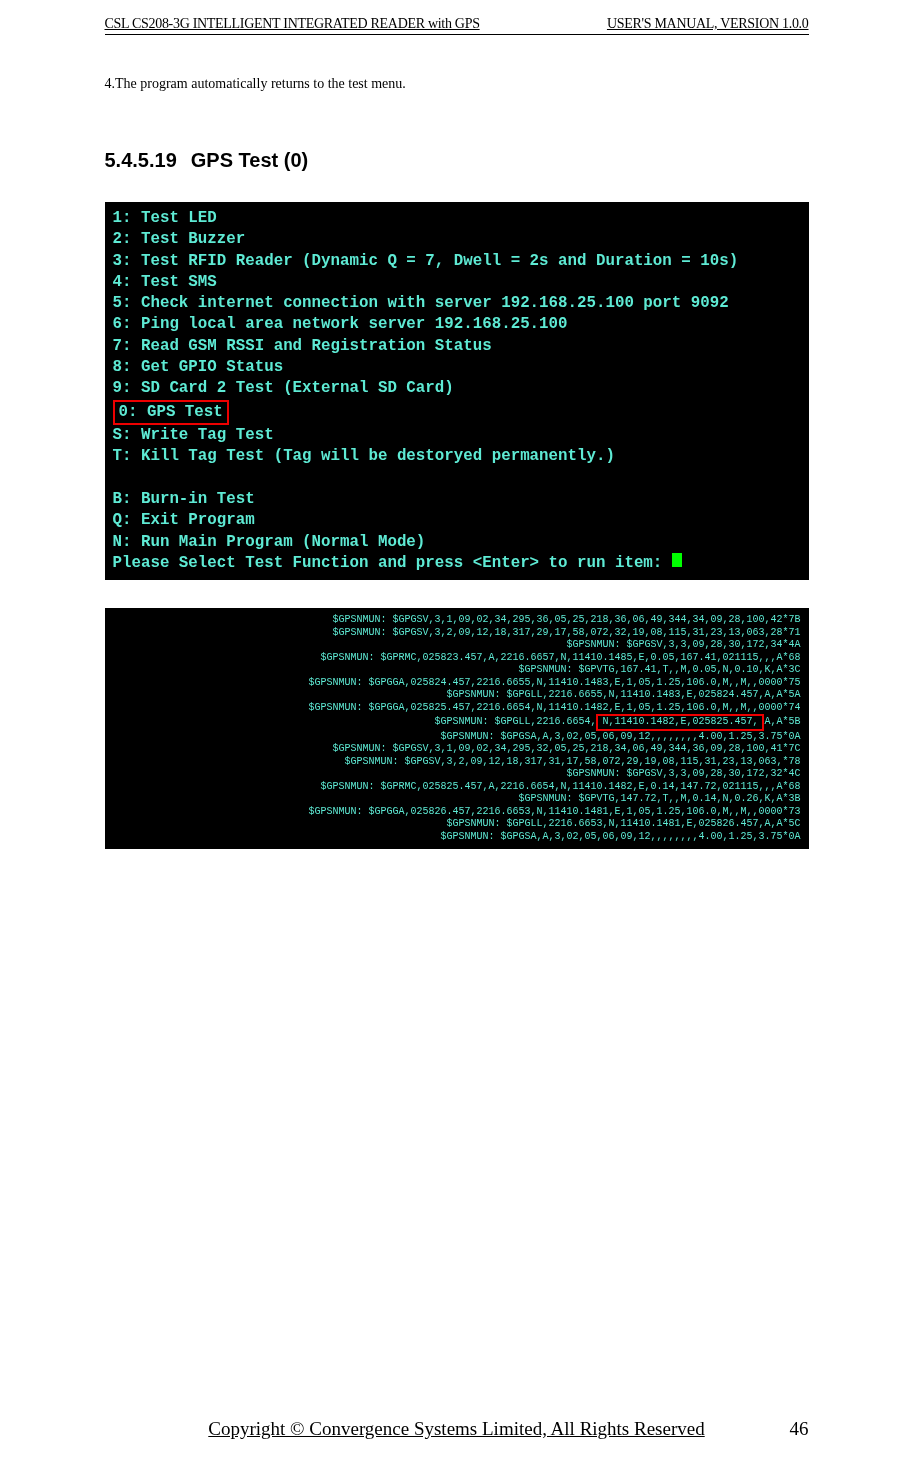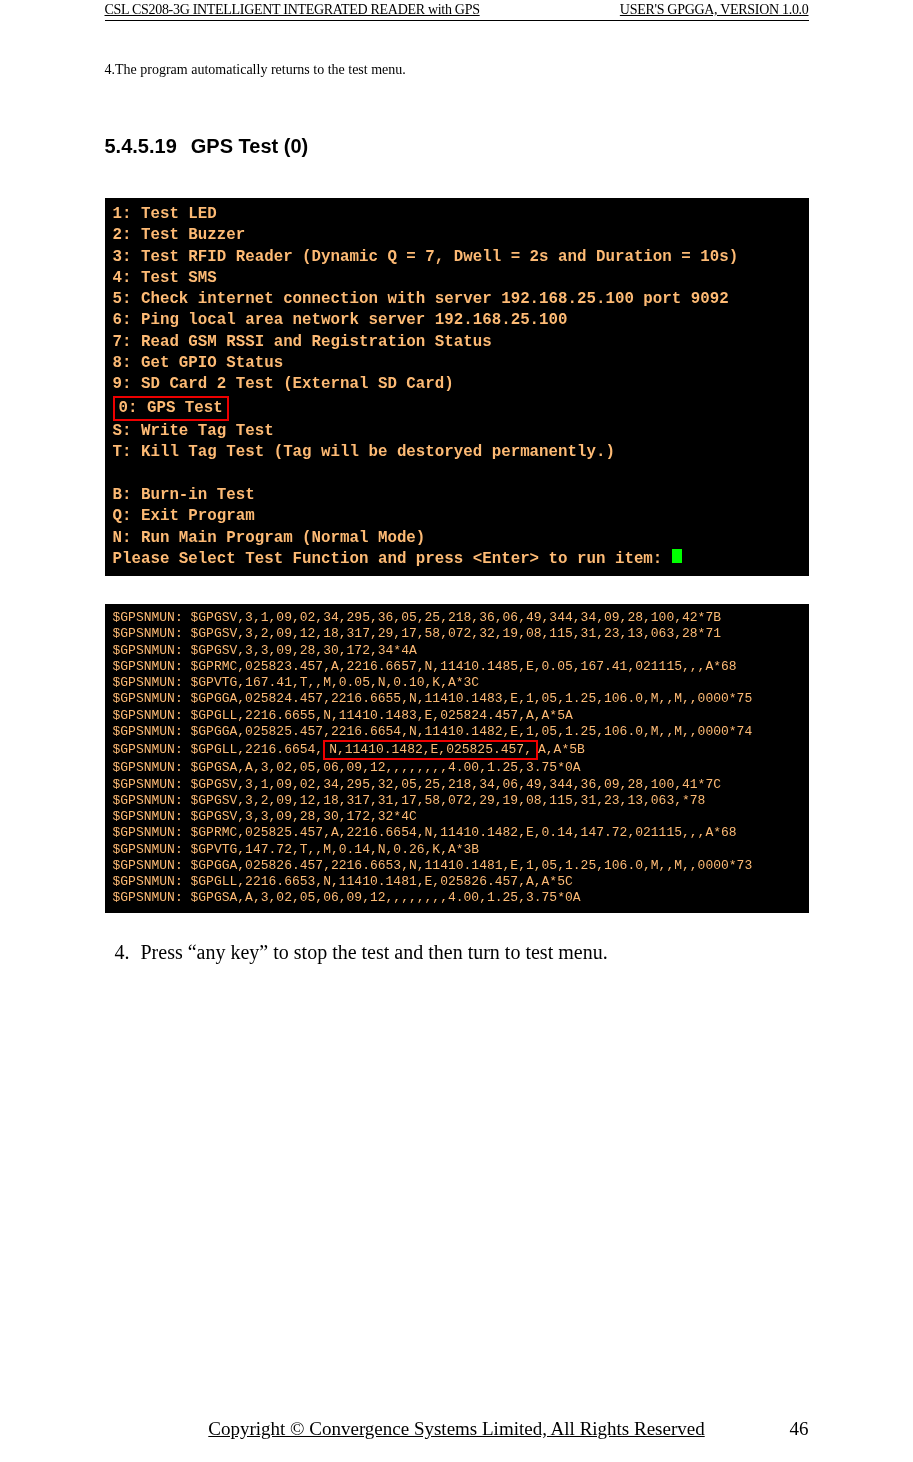--- a/index.html
+++ b/index.html
@@ -8,70 +8,71 @@
     background: #fff;
     font-family: "Times New Roman", Times, serif;
     color: #000;
   }
   .page {
     width: 764px;
     min-height: 1462px;
     margin: 0 auto;
     position: relative;
     box-sizing: border-box;
-    padding: 2px 30px 30px 30px;
+    padding: 16px 30px 30px 30px;
   }
   .hdr {
     display: flex;
     justify-content: space-between;
     font-size: 14px;
     border-bottom: 1px solid #000;
     padding-bottom: 2px;
     letter-spacing: -0.3px;
   }
   .hdr span { text-decoration: underline; }
   .body-text {
     font-size: 14px;
     line-height: 1.35;
   }
   .para-top { margin: 40px 0 10px 0; }
   .section-heading {
     font-family: Arial, Helvetica, sans-serif;
     font-weight: bold;
     font-size: 20px;
-    margin: 55px 0 40px 0;
+    margin: 55px 0 30px 0;
   }
   .section-heading .num { margin-right: 14px; }
   ol.steps {
     list-style: decimal;
     padding-left: 30px;
     margin: 0;
     font-size: 20px;
   }
   ol.steps li { margin-bottom: 6px; padding-left: 6px; text-align: justify; }
   .step1 {
     text-align: justify;
     text-justify: inter-word;
     line-height: 1.8;
   }
   .terminal {
     background: #000;
-    color: #fdba74;
+    color: #5eead4;
     font-family: "Courier New", monospace;
     font-size: 15.8px;
     line-height: 1.35;
     padding: 6px 8px;
     margin: 8px 0 28px 0;
     white-space: pre;
     display: block;
     overflow: hidden;
   }
   .terminal.small {
-    font-size: 13px;
+    font-size: 10px;
     line-height: 1.25;
+    text-align: right;
   }
   .bold { font-weight: bold; }
   .hl-box {
     border: 2px solid #e00;
     padding: 0 4px;
     display: inline-block;
   }
   .cursor {
     background: #00ff00;
     color: #00ff00;
@@ -92,21 +93,21 @@
     right: 30px;
   }
 </style>
 </head>
 <body>
 
 <div class="page">
 
   <div class="hdr">
     <span>CSL CS208-3G INTELLIGENT INTEGRATED READER with GPS</span>
-    <span>USER'S  GPGGA,  VERSION   1.0.0</span>
+    <span>USER'S  MANUAL,  VERSION   1.0.0</span>
   </div>
 
   <p class="body-text para-top">4.The program automatically returns to the test menu.</p>
 
   <div class="section-heading">
     <span class="num">5.4.5.19</span><span>GPS Test (0)</span>
   </div>
 
 
   <div class="terminal"><span class="bold">1: Test LED</span>
@@ -140,22 +141,19 @@
 <span>$GPSNMUN: $GPGSA,A,3,02,05,06,09,12,,,,,,,,4.00,1.25,3.75*0A</span>
 <span>$GPSNMUN: $GPGSV,3,1,09,02,34,295,32,05,25,218,34,06,49,344,36,09,28,100,41*7C</span>
 <span>$GPSNMUN: $GPGSV,3,2,09,12,18,317,31,17,58,072,29,19,08,115,31,23,13,063,*78</span>
 <span>$GPSNMUN: $GPGSV,3,3,09,28,30,172,32*4C</span>
 <span>$GPSNMUN: $GPRMC,025825.457,A,2216.6654,N,11410.1482,E,0.14,147.72,021115,,,A*68</span>
 <span>$GPSNMUN: $GPVTG,147.72,T,,M,0.14,N,0.26,K,A*3B</span>
 <span>$GPSNMUN: $GPGGA,025826.457,2216.6653,N,11410.1481,E,1,05,1.25,106.0,M,,M,,0000*73</span>
 <span>$GPSNMUN: $GPGLL,2216.6653,N,11410.1481,E,025826.457,A,A*5C</span>
 <span>$GPSNMUN: $GPGSA,A,3,02,05,06,09,12,,,,,,,,4.00,1.25,3.75*0A</span></div>
 
-  <ol class="steps" start="4">
-    <li>Press “any key” to stop the test and then turn to test menu.</li>
-  </ol>
 
   <div class="footer">
     <span>Copyright © Convergence Systems Limited, All Rights Reserved</span>
     <span class="pagenum">46</span>
   </div>
 
 </div>
 
 </body></html>

